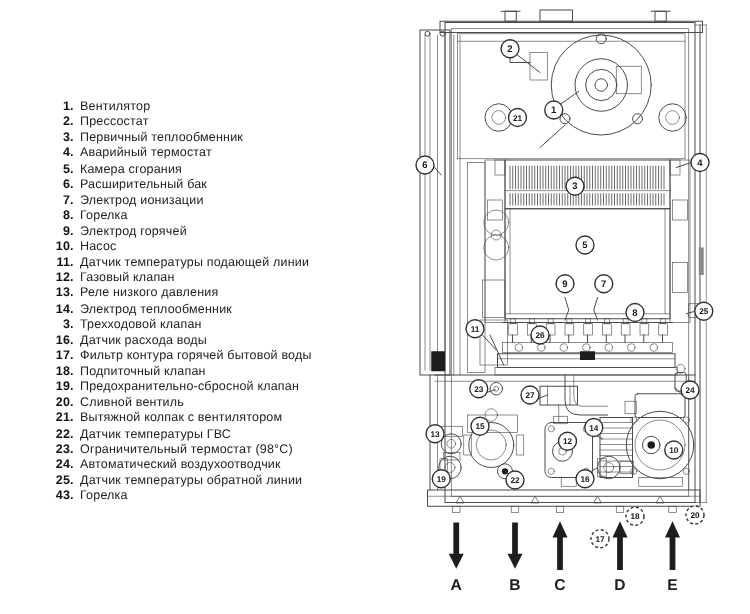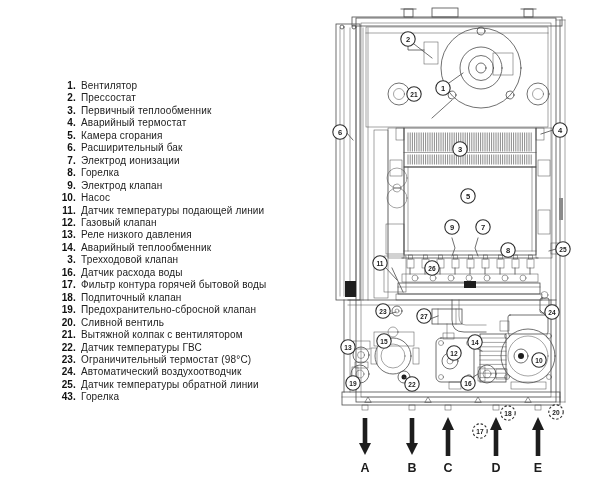--- a/index.html
+++ b/index.html
@@ -1,21 +1,21 @@
 <!DOCTYPE html>
 <html><head>
 <meta charset="utf-8">
 <style>
   html,body{margin:0;padding:0;background:#fff;}
   #canvas{
     position:relative;width:600px;height:491px;background:#fff;overflow:hidden;
     font-family:"Liberation Sans", sans-serif;
   }
   #legend{
-    position:absolute;left:57px;top:80px;width:292px;
+    position:absolute;left:40px;top:80px;width:292px;
     font-size:10px;line-height:12.45px;letter-spacing:.15px;color:#1c1c1c;
   }
   .legend-row{white-space:nowrap;}
   .legend-row .num{
     display:inline-block;width:19px;text-align:right;font-weight:bold;
     color:#111;margin-right:5px;
   }
   .legend-row .txt{color:#222;}
   #diagram-wrap{position:absolute;left:330px;top:0;width:270px;height:491px;}
   svg{display:block;}
@@ -34,26 +34,26 @@
 
   <div id="legend">
       <div class="legend-row"><span class="num">1.</span><span class="txt">Вентилятор</span></div>
       <div class="legend-row"><span class="num">2.</span><span class="txt">Прессостат</span></div>
       <div class="legend-row"><span class="num">3.</span><span class="txt">Первичный теплообменник</span></div>
       <div class="legend-row"><span class="num">4.</span><span class="txt">Аварийный термостат</span></div>
       <div class="legend-row"><span class="num">5.</span><span class="txt">Камера сгорания</span></div>
       <div class="legend-row"><span class="num">6.</span><span class="txt">Расширительный бак</span></div>
       <div class="legend-row"><span class="num">7.</span><span class="txt">Электрод ионизации</span></div>
       <div class="legend-row"><span class="num">8.</span><span class="txt">Горелка</span></div>
-      <div class="legend-row"><span class="num">9.</span><span class="txt">Электрод клапан</span></div>
+      <div class="legend-row"><span class="num">9.</span><span class="txt">Электрод горячей</span></div>
       <div class="legend-row"><span class="num">10.</span><span class="txt">Насос</span></div>
       <div class="legend-row"><span class="num">11.</span><span class="txt">Датчик температуры подающей линии</span></div>
       <div class="legend-row"><span class="num">12.</span><span class="txt">Газовый клапан</span></div>
       <div class="legend-row"><span class="num">13.</span><span class="txt">Реле низкого давления</span></div>
-      <div class="legend-row"><span class="num">14.</span><span class="txt">Аварийный теплообменник</span></div>
+      <div class="legend-row"><span class="num">14.</span><span class="txt">Электрод теплообменник</span></div>
       <div class="legend-row"><span class="num">3.</span><span class="txt">Трехходовой клапан</span></div>
       <div class="legend-row"><span class="num">16.</span><span class="txt">Датчик расхода воды</span></div>
       <div class="legend-row"><span class="num">17.</span><span class="txt">Фильтр контура горячей бытовой воды</span></div>
       <div class="legend-row"><span class="num">18.</span><span class="txt">Подпиточный клапан</span></div>
       <div class="legend-row"><span class="num">19.</span><span class="txt">Предохранительно-сбросной клапан</span></div>
       <div class="legend-row"><span class="num">20.</span><span class="txt">Сливной вентиль</span></div>
       <div class="legend-row"><span class="num">21.</span><span class="txt">Вытяжной колпак с вентилятором</span></div>
       <div class="legend-row"><span class="num">22.</span><span class="txt">Датчик температуры ГВС</span></div>
       <div class="legend-row"><span class="num">23.</span><span class="txt">Ограничительный термостат (98°С)</span></div>
       <div class="legend-row"><span class="num">24.</span><span class="txt">Автоматический воздухоотводчик</span></div>

